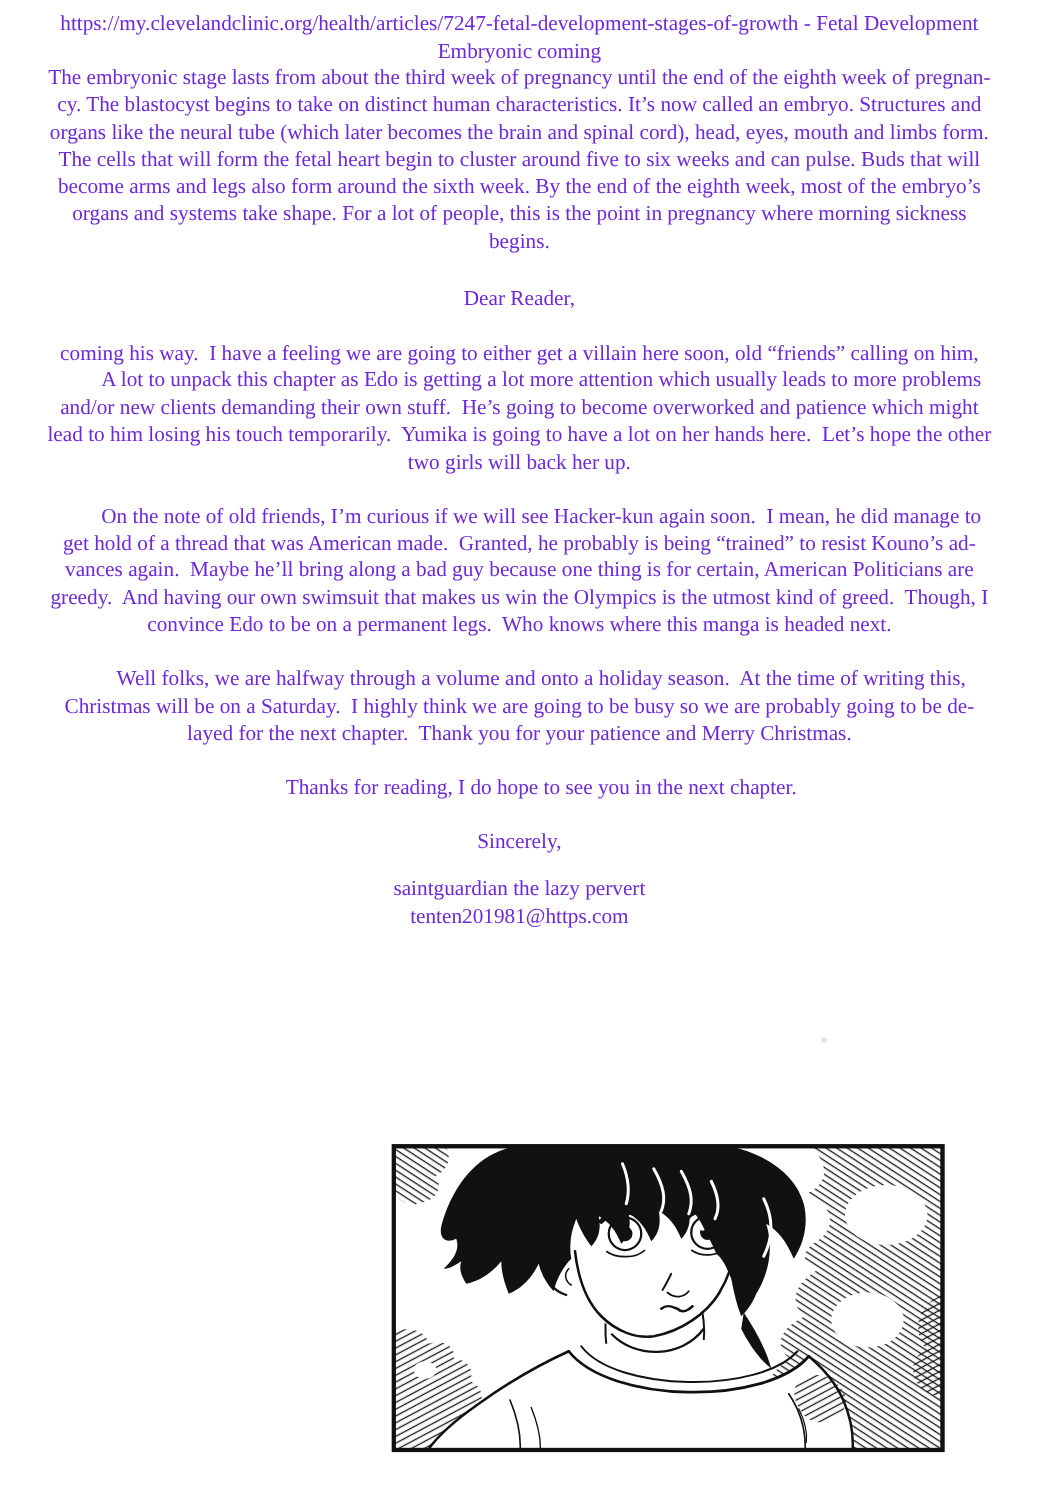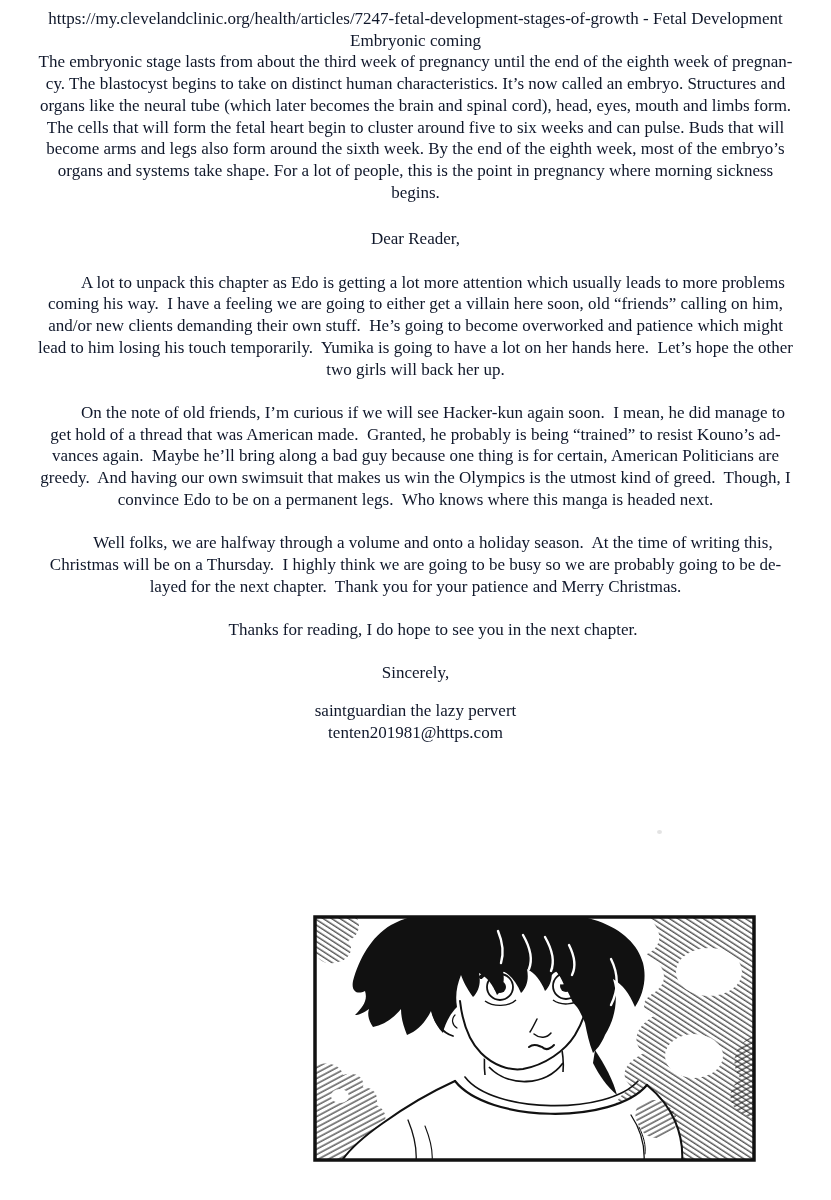--- a/index.html
+++ b/index.html
@@ -1,21 +1,21 @@
 <!DOCTYPE html>
 <html><head>
 <meta charset="utf-8">
 <style>
   html, body { margin: 0; padding: 0; background: #ffffff; }
   .page {
     position: relative;
     width: 831px;
     height: 1200px;
     background: #ffffff;
-    color: #0f172a;
+    color: #6d28d9;
     font-family: "Liberation Serif", "DejaVu Serif", serif;
     font-size: 17px;
     line-height: 21.7px;
     overflow: hidden;
   }
   .top-block {
     padding: 8px 13px 0 13px;
     text-align: center;
   }
   .letter {
@@ -58,36 +58,36 @@
         <div class="line">become arms and legs also form around the sixth week. By the end of the eighth week, most of the embryo’s</div>
         <div class="line">organs and systems take shape. For a lot of people, this is the point in pregnancy where morning sickness</div>
         <div class="line">begins.</div>
       </div>
   </header>
 
   <section class="letter">
     <div class="line">Dear Reader,</div>
     <div>
         <div class="para">
+          <div class="line">coming his way.  I have a feeling we are going to either get a villain here soon, old “friends” calling on him,</div>
           <div class="line indent">A lot to unpack this chapter as Edo is getting a lot more attention which usually leads to more problems</div>
-          <div class="line">coming his way.  I have a feeling we are going to either get a villain here soon, old “friends” calling on him,</div>
           <div class="line">and/or new clients demanding their own stuff.  He’s going to become overworked and patience which might</div>
           <div class="line">lead to him losing his touch temporarily.  Yumika is going to have a lot on her hands here.  Let’s hope the other</div>
           <div class="line">two girls will back her up.</div>
         </div>
         <div class="para">
           <div class="line indent">On the note of old friends, I’m curious if we will see Hacker-kun again soon.  I mean, he did manage to</div>
           <div class="line">get hold of a thread that was American made.  Granted, he probably is being “trained” to resist Kouno’s ad-</div>
           <div class="line">vances again.  Maybe he’ll bring along a bad guy because one thing is for certain, American Politicians are</div>
           <div class="line">greedy.  And having our own swimsuit that makes us win the Olympics is the utmost kind of greed.  Though, I</div>
           <div class="line">convince Edo to be on a permanent legs.  Who knows where this manga is headed next.</div>
         </div>
         <div class="para">
           <div class="line indent">Well folks, we are halfway through a volume and onto a holiday season.  At the time of writing this,</div>
-          <div class="line">Christmas will be on a Thursday.  I highly think we are going to be busy so we are probably going to be de-</div>
+          <div class="line">Christmas will be on a Saturday.  I highly think we are going to be busy so we are probably going to be de-</div>
           <div class="line">layed for the next chapter.  Thank you for your patience and Merry Christmas.</div>
         </div>
         <div class="para">
           <div class="line indent">Thanks for reading, I do hope to see you in the next chapter.</div>
         </div>
       </div>
     <div class="line closing">Sincerely,</div>
     <div class="signature">
       <div class="line">saintguardian the lazy pervert</div>
       <div class="line">tenten201981@https.com</div>

